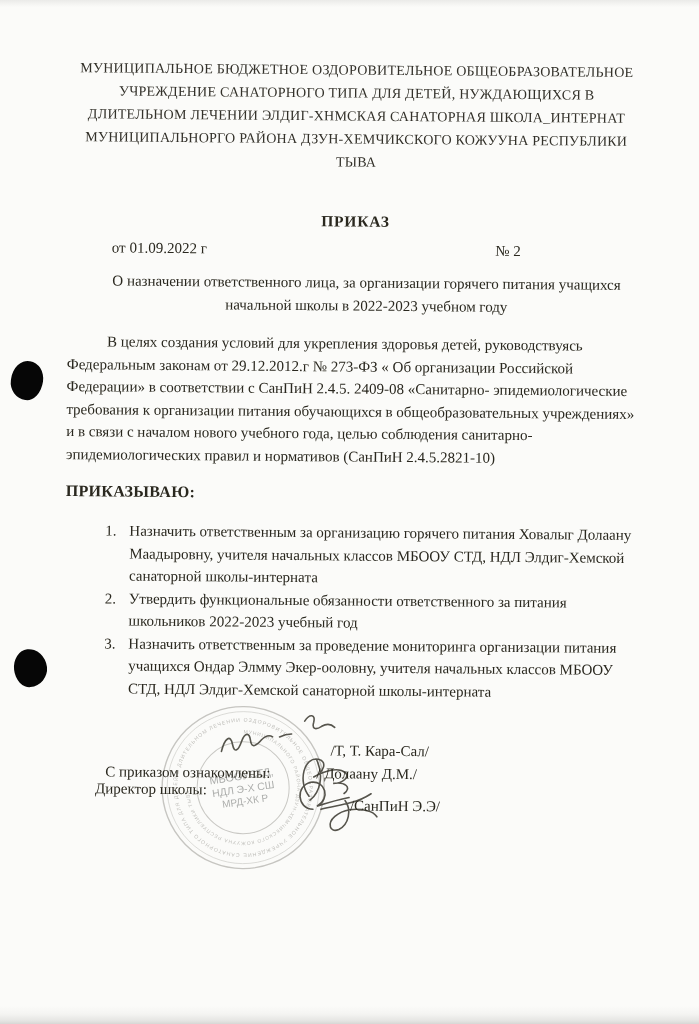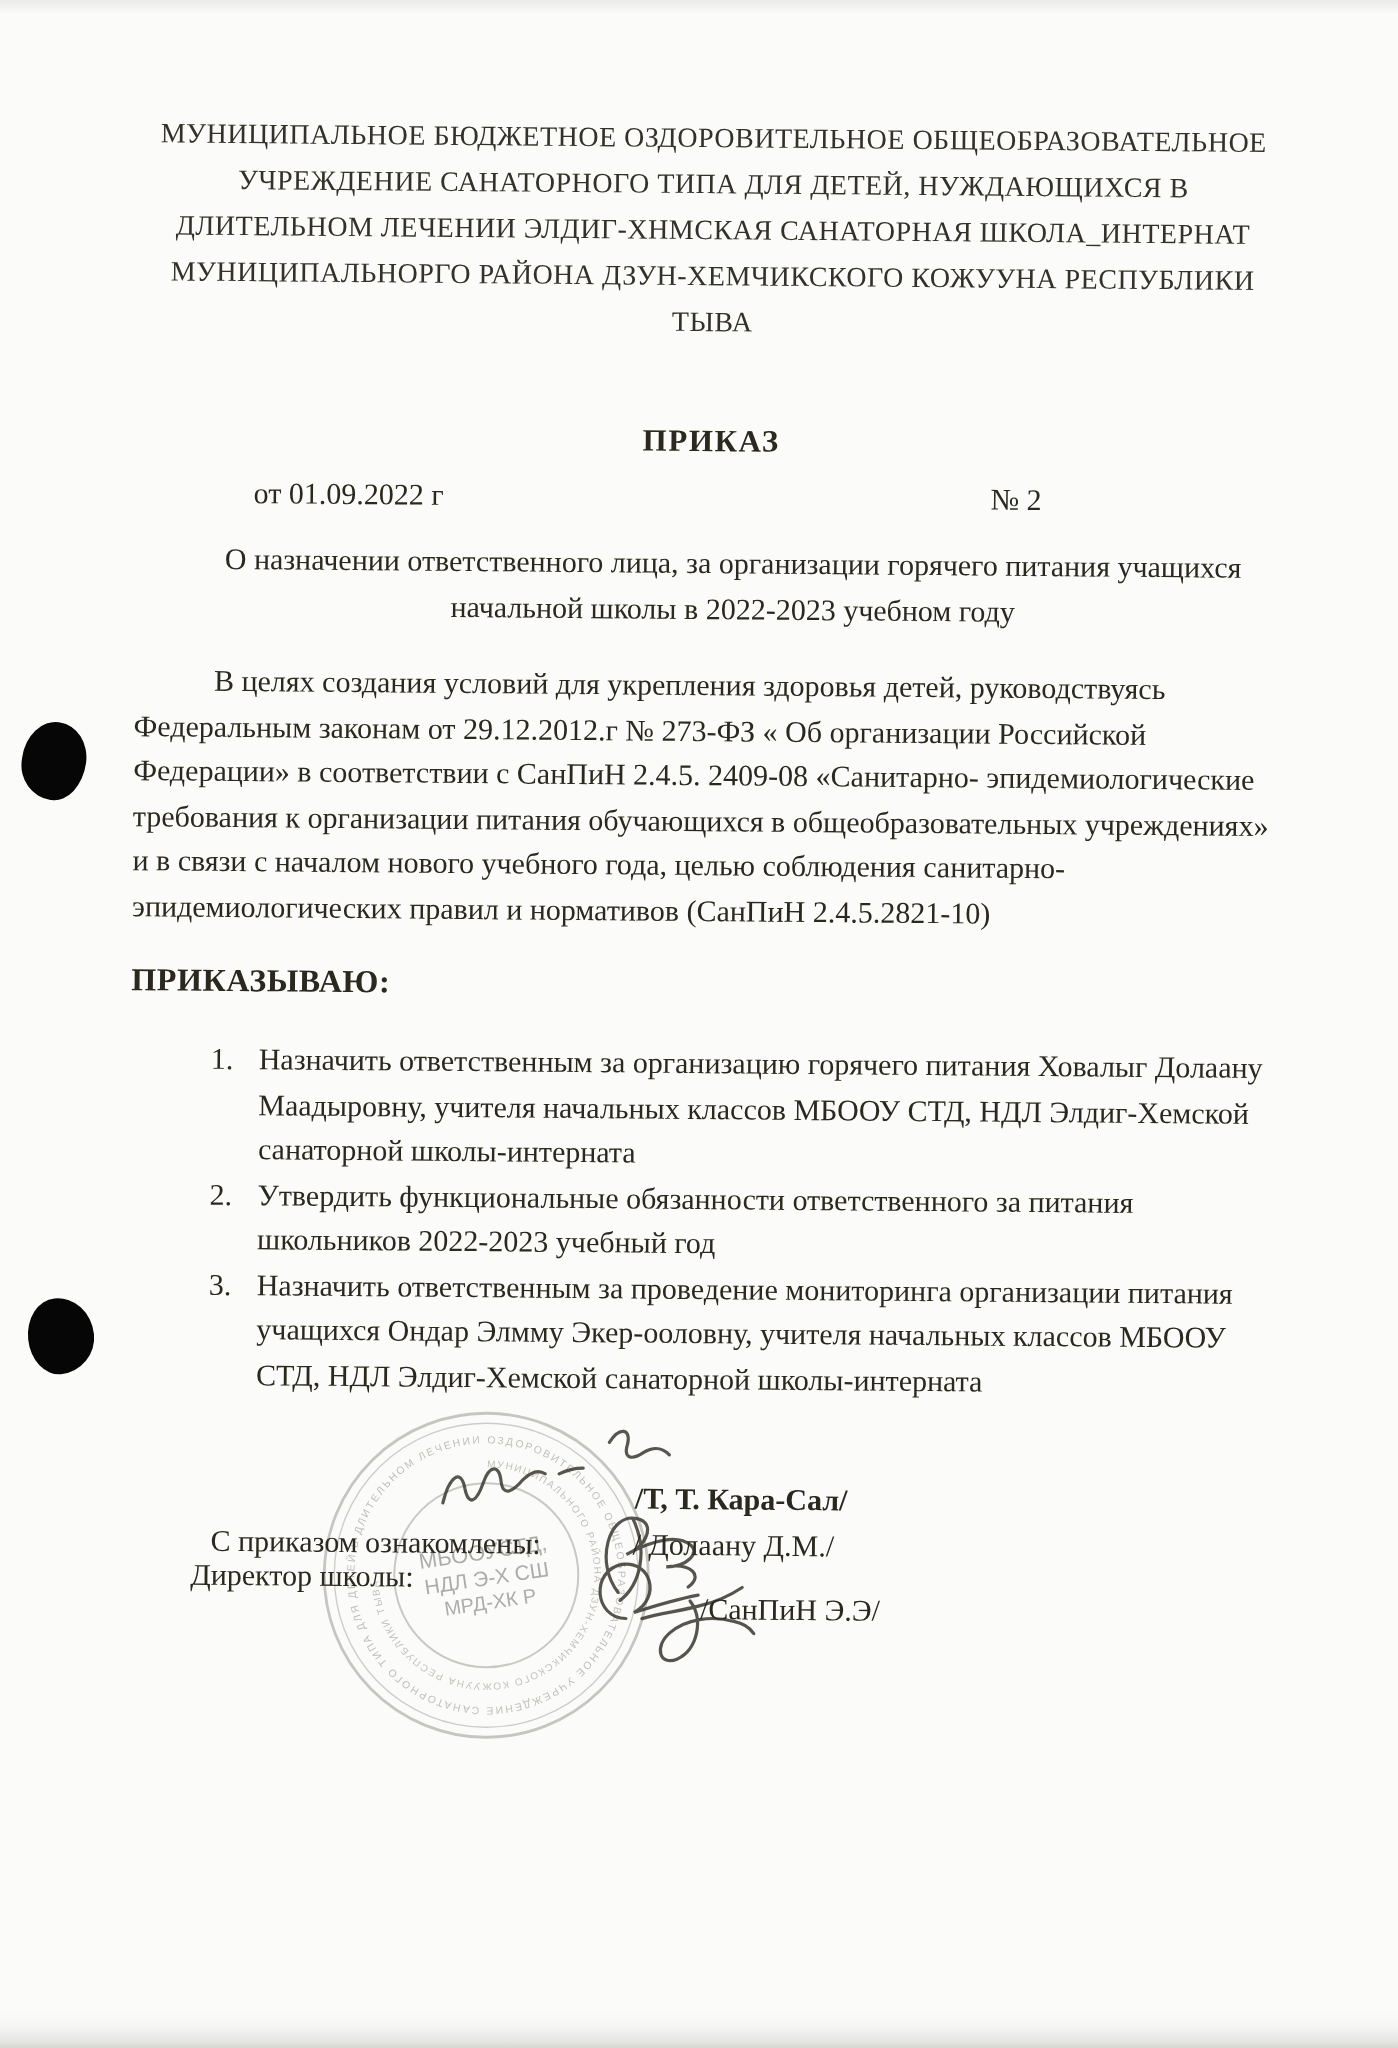--- a/index.html
+++ b/index.html
@@ -28,21 +28,21 @@
   .doc-title{
     text-align:center;
     font-weight:bold;
     font-size:15.5px;letter-spacing:0.8px;
     margin-top:39px;
   }
   .meta-row{
     display:flex;align-items:baseline;
     margin-top:11px;font-size:15px;
   }
-  .meta-date{margin-left:59px;}
+  .meta-date{margin-left:44px;}
   .meta-number{margin-left:auto;margin-right:122px;}
   .subject{
     width:524px;
     margin:13px 14px 0 auto;
     text-align:center;
     font-size:15px;line-height:23px;
   }
   .preamble{
     margin:15px 0 0 0;
     width:577px;
@@ -63,21 +63,21 @@
   .li-num{width:24px;flex:0 0 24px;}
   .li-text{width:508px;}
   .sig-block{
     position:relative;
     margin-top:19px;
     height:180px;
     font-size:15px;
   }
   .sig-label, .sig-name{position:absolute;white-space:nowrap;}
   .director-label{left:32px;top:22px;margin-top:40px;}
-  .director-name{left:254px;top:22px;font-weight:bold;}
+  .director-name{left:267px;top:22px;}
   .ack-label{left:42px;top:45px;}
   .ack-name-1{left:253px;top:45px;}
   .ack-name-2{left:287px;top:77px;}
   .stamp{
     position:absolute;left:96px;top:-16px;
     opacity:0.72;
   }
   .sig-svg{
     position:absolute;left:0;top:-14px;
   }

